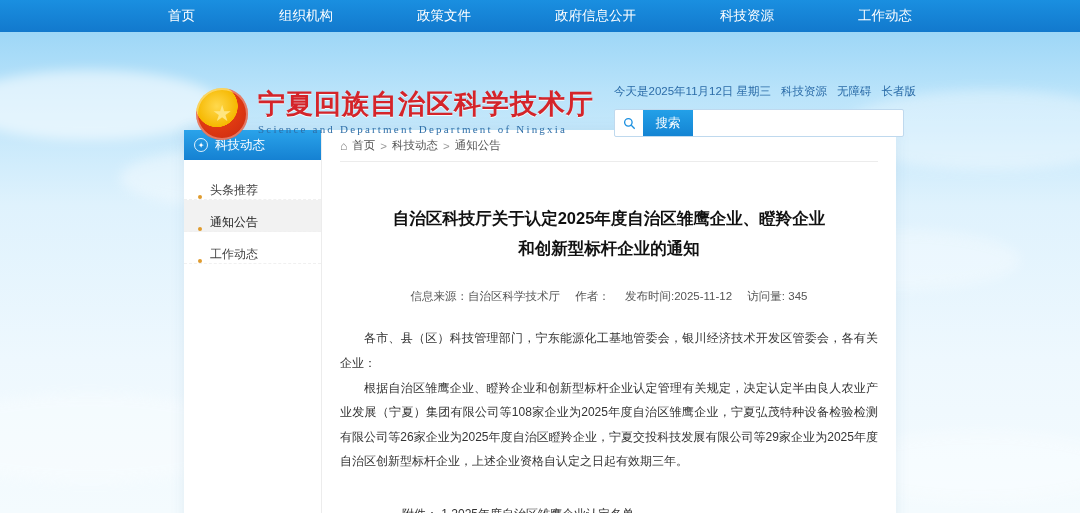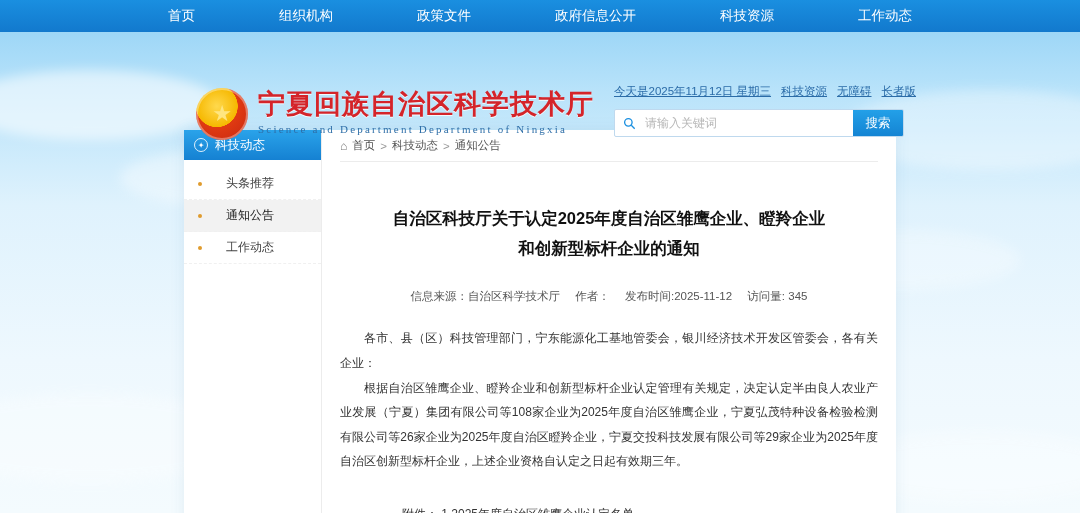--- a/index.html
+++ b/index.html
@@ -103,21 +103,20 @@
     top: 52px;
     width: 290px;
   }
   .meta-line {
     font-size: 11.5px;
     color: #2b6ca8;
     display: flex;
     gap: 10px;
     align-items: center;
     white-space: nowrap;
-    text-decoration: underline;
   }
   .meta-line .date { color: #2b6ca8; }
   .meta-line .lk { color: #2b6ca8; cursor: pointer; }
 
   .searchbar {
     margin-top: 10px;
     display: flex;
     height: 28px;
     width: 290px;
     background: #fff;
@@ -180,22 +179,22 @@
     width: 14px; height: 14px;
     border-radius: 50%;
     border: 1px solid rgba(255,255,255,.85);
     display: inline-flex; align-items: center; justify-content: center;
     font-size: 8px;
   }
   .side-list { padding: 8px 0 0 0; }
   .side-item {
     height: 32px;
     display: flex;
-    align-items: center;
-    gap: 24px;
+    align-items: flex-end;
+    gap: 8px;
     padding-left: 14px;
     font-size: 12px;
     color: #444;
     cursor: pointer;
     border-bottom: 1px dashed #f0f0f0;
   }
   .side-item .bullet {
     width: 4px; height: 4px;
     background: #e09b2d;
     border-radius: 50%;
@@ -290,21 +289,20 @@
       <span class="lk">无障碍</span>
       <span class="lk">长者版</span>
     </div>
     <div class="searchbar">
       <div class="sicon">
         <svg width="13" height="13" viewBox="0 0 16 16" fill="none" stroke="#1a8fe0" stroke-width="1.6">
           <circle cx="6.6" cy="6.6" r="4.6"></circle>
           <line x1="10.2" y1="10.2" x2="14.4" y2="14.4"></line>
         </svg>
       </div>
-      <input type="text" placeholder="请输入关键词" style="">
       <div class="sbtn">搜索</div>
     </div>
   </div>
 </div>
 
 <div class="content">
 
   <div class="sidebar">
     <div class="side-head">
       <span class="dot">✦</span>

